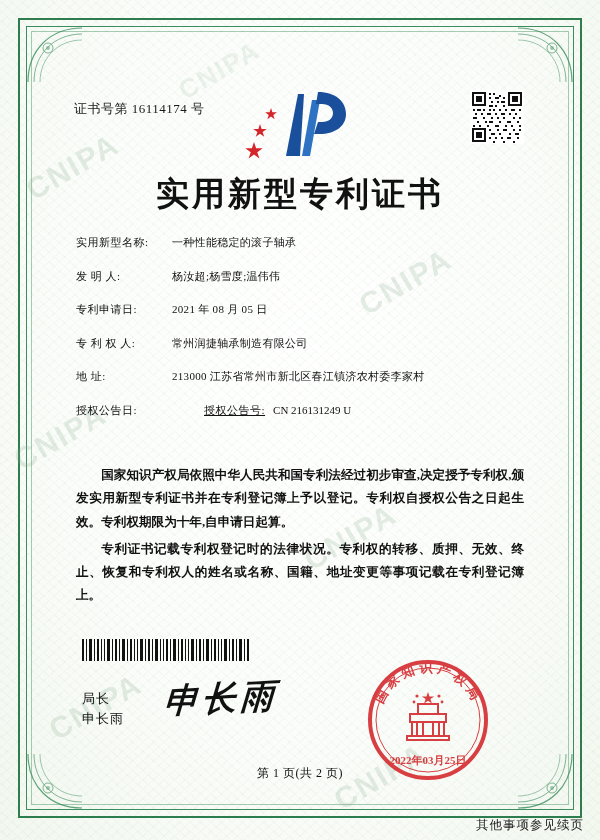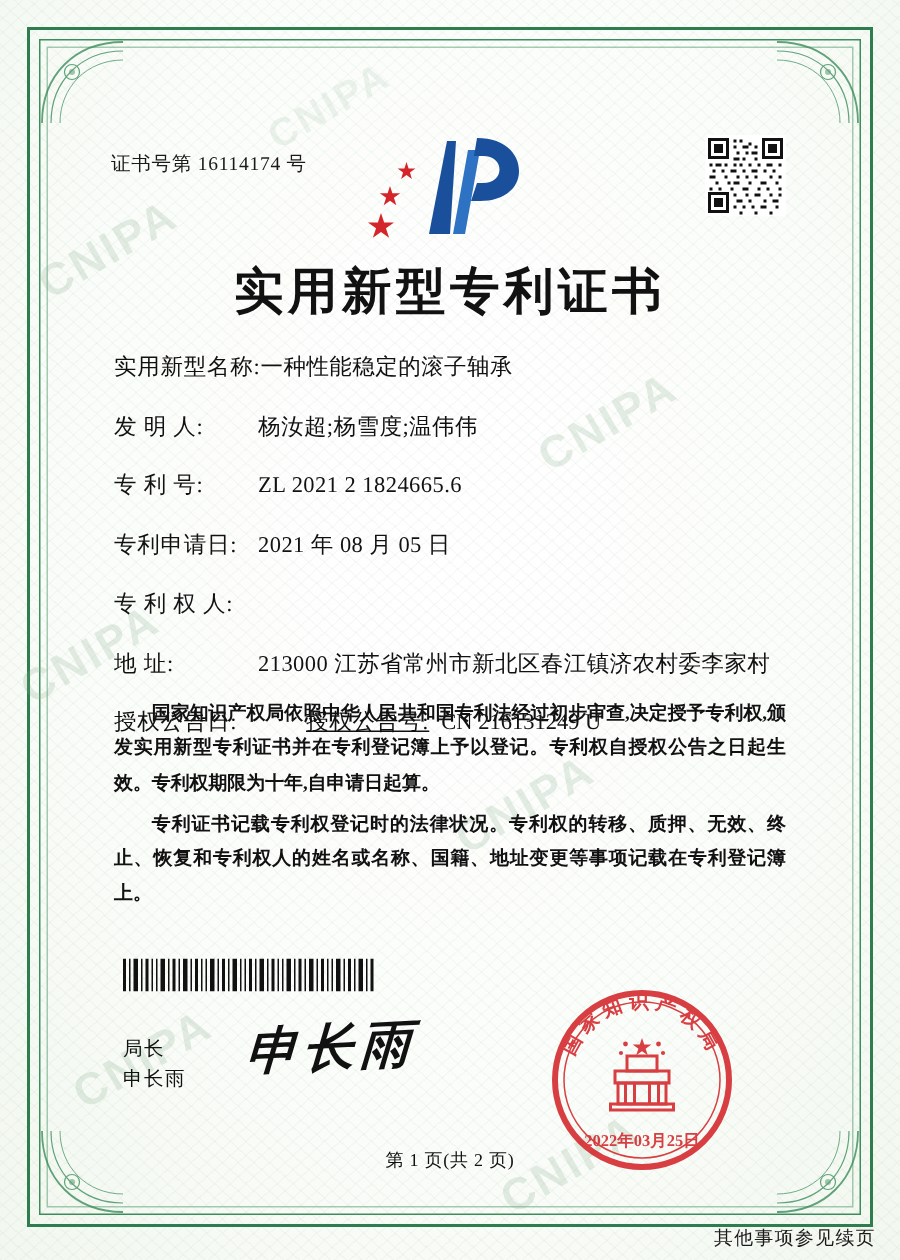--- a/index.html
+++ b/index.html
@@ -127,21 +127,21 @@
     letter-spacing: 3px;
     color: #111;
     font-family: "Liberation Serif", "DejaVu Serif", serif;
   }
 
   .fields {
     position: absolute;
     left: 30px;
     right: 30px;
     top: 190px;
-    font-size: 15px;
+    font-size: 11px;
     color: #111;
     line-height: 1.5;
   }
   .field-row {
     display: flex;
     align-items: baseline;
     margin-bottom: 17px;
     white-space: nowrap;
   }
   .field-label {
@@ -400,29 +400,26 @@
     <div class="fields">
       <div class="field-row">
         <span class="field-label">实用新型名称:</span>
         <span class="field-value">一种性能稳定的滚子轴承</span>
       </div>
       <div class="field-row">
         <span class="field-label">发 明 人:</span>
         <span class="field-value">杨汝超;杨雪度;温伟伟</span>
       </div>
       <div class="field-row">
-        <span class="field-label">专 利 号:</span>
-        <span class="field-value">ZL 2021 2 1824665.6</span>
-      </div>
-      <div class="field-row">
         <span class="field-label">专利申请日:</span>
         <span class="field-value">2021 年 08 月 05 日</span>
       </div>
       <div class="field-row">
         <span class="field-label">专 利 权 人:</span>
+        <span class="field-value">常州润捷轴承制造有限公司</span>
       </div>
       <div class="field-row">
         <span class="field-label">地 址:</span>
         <span class="field-value">213000 江苏省常州市新北区春江镇济农村委李家村</span>
       </div>
       <div class="field-row split">
         <span class="field-label">授权公告日:</span>
         <span class="second-label">授权公告号:</span>
         <span class="second-value">CN 216131249 U</span>
       </div>

